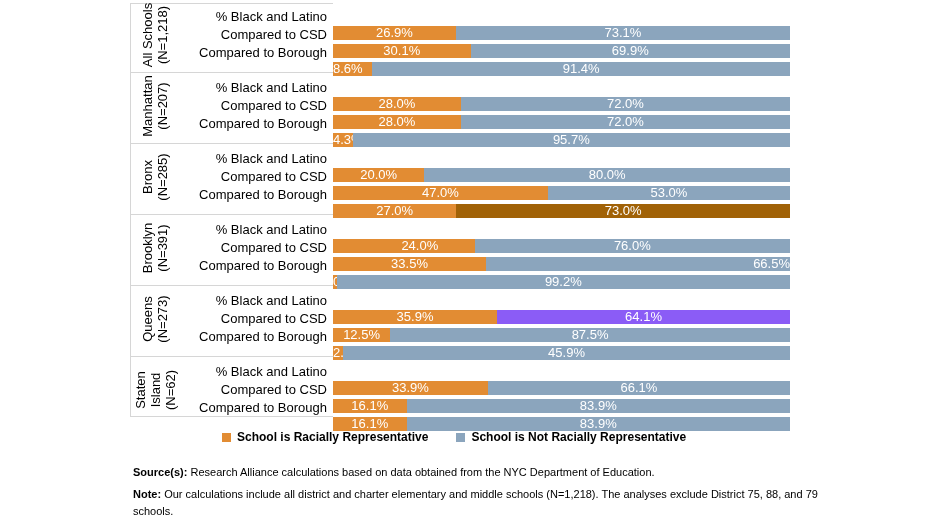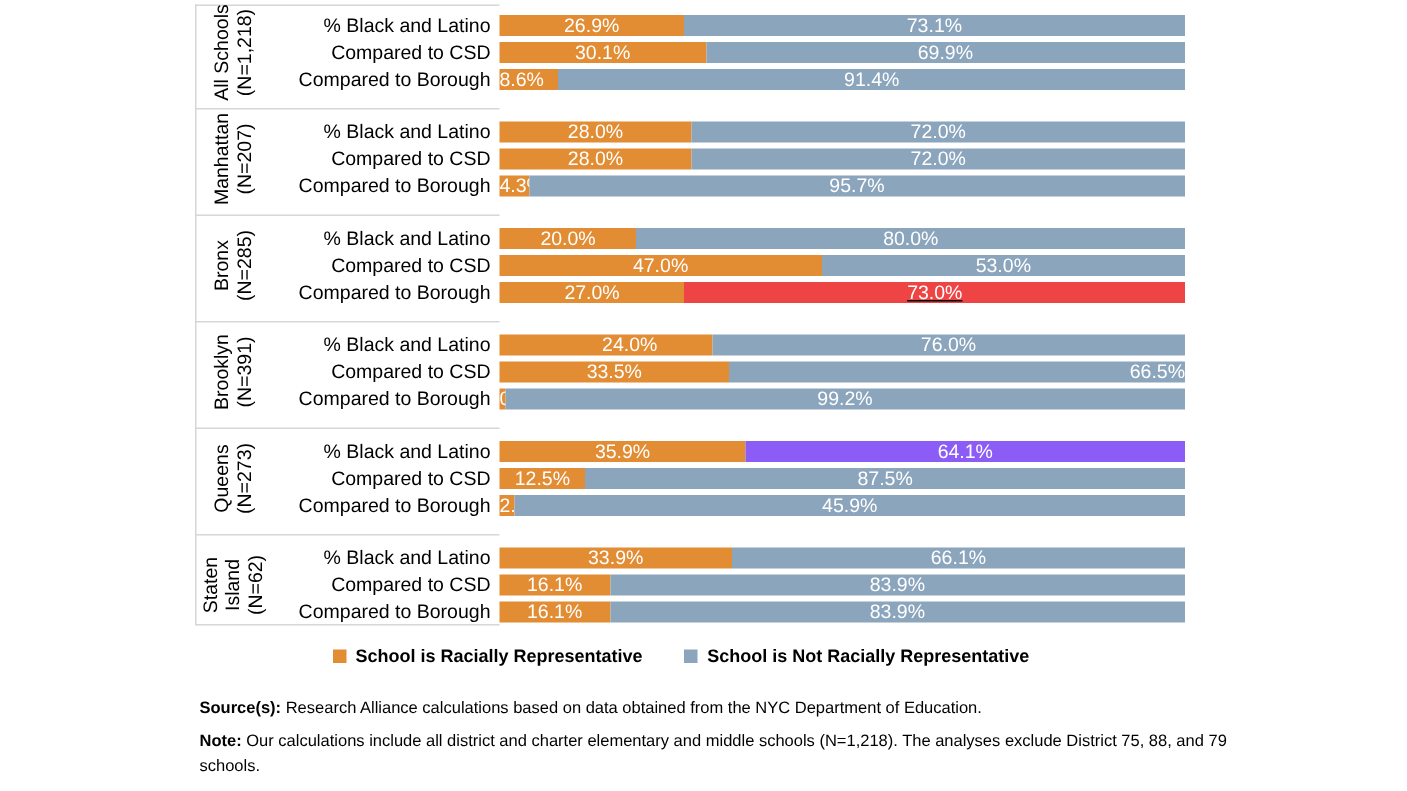--- a/index.html
+++ b/index.html
@@ -12,21 +12,21 @@
 
   .group-label-cell { position:absolute; left:130px; width:50px; height:50px; }
   .rot { position:absolute; left:50%; top:50%;
          transform:translate(-50%,-50%) rotate(-90deg);
          text-align:center; font-size:13px; line-height:15px; }
   .rot-line { white-space:nowrap; }
 
   .chart-row { position:absolute; left:0; width:938px; height:14px; }
   .row-label { position:absolute; left:180px; width:147px; top:0; height:14px;
                line-height:14px; font-size:13px; text-align:right; white-space:nowrap; }
-  .bar { position:absolute; left:333px; top:0; width:457px; height:14px; display:flex; }
+  .bar { position:absolute; left:333px; top:16px; width:457px; height:14px; display:flex; }
   .seg { height:14px; display:flex; align-items:center; justify-content:center; overflow:visible; }
   .seg.notrep { flex:1 1 auto; }
   .seg.left-anchor { justify-content:flex-start; }
   .val { font-size:13px; line-height:14px; white-space:nowrap; }
 
   .legend { position:absolute; left:222px; top:430px; display:flex; gap:28px; align-items:center; }
   .legend-item { display:flex; align-items:center; gap:6px; }
   .swatch { width:9px; height:9px; display:inline-block; }
   .legend-label { font-size:12px; font-weight:bold; white-space:nowrap; }
 
@@ -168,21 +168,21 @@
           <span class="val" style="color: rgb(255, 255, 255);">53.0%</span>
         </div>
     </div>
   </div>
     <div class="chart-row" style="top: 188px;">
     <div class="row-label">Compared to Borough</div>
     <div class="bar">
       <div class="seg rep" style="width: 27%; background: rgb(226, 140, 51);">
           <span class="val" style="color: rgb(255, 255, 255);">27.0%</span>
         </div>
-      <div class="seg notrep" style="background: #ef4444; text-decoration: underline;">
+      <div class="seg notrep" style="background: #a16207;">
           <span class="val" style="color: rgb(255, 255, 255);">73.0%</span>
         </div>
     </div>
   </div>
     <div class="group-label-cell" style="top: 223px;">
     <div class="rot">
         <div class="rot-line">Brooklyn</div>
         <div class="rot-line">(N=391)</div>
       </div>
   </div>

